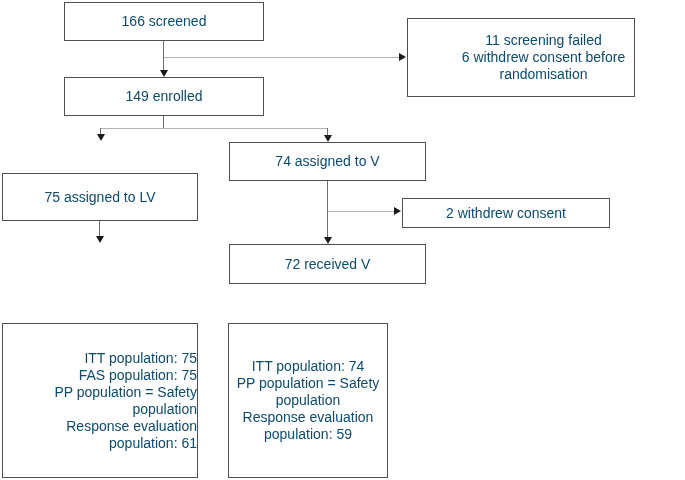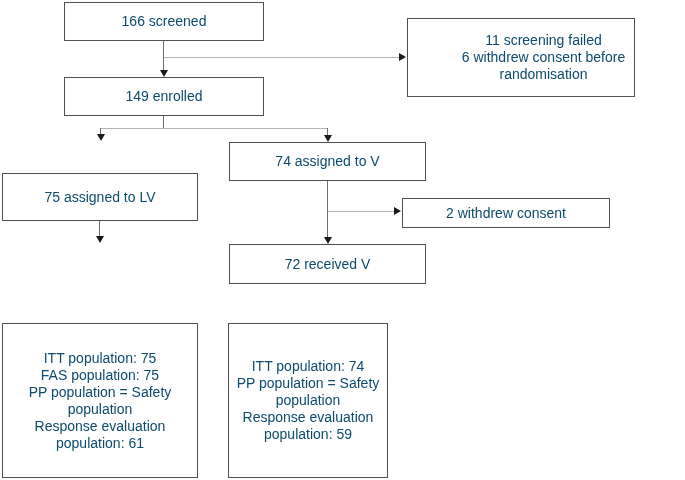--- a/index.html
+++ b/index.html
@@ -108,21 +108,21 @@
 
   <div class="box" style="left:402px; top:198px; width:208px; height:30px;">
     <div>2 withdrew consent</div>
   </div>
 
 
   <div class="box" style="left:229px; top:244px; width:197px; height:40px;">
     <div>72 received V</div>
   </div>
 
-  <div class="box" style="left:2px; top:323px; width:196px; height:155px;">
+  <div class="box" style="left:2px; top:323px; width:196px; height:155px;align-items:flex-end;">
     <div>ITT population: 75</div>
     <div>FAS population: 75</div>
     <div>PP population = Safety</div>
     <div>population</div>
     <div>Response evaluation</div>
     <div>population: 61</div>
   </div>
 
   <div class="box" style="left:228px; top:323px; width:160px; height:155px;">
     <div>ITT population: 74</div>

